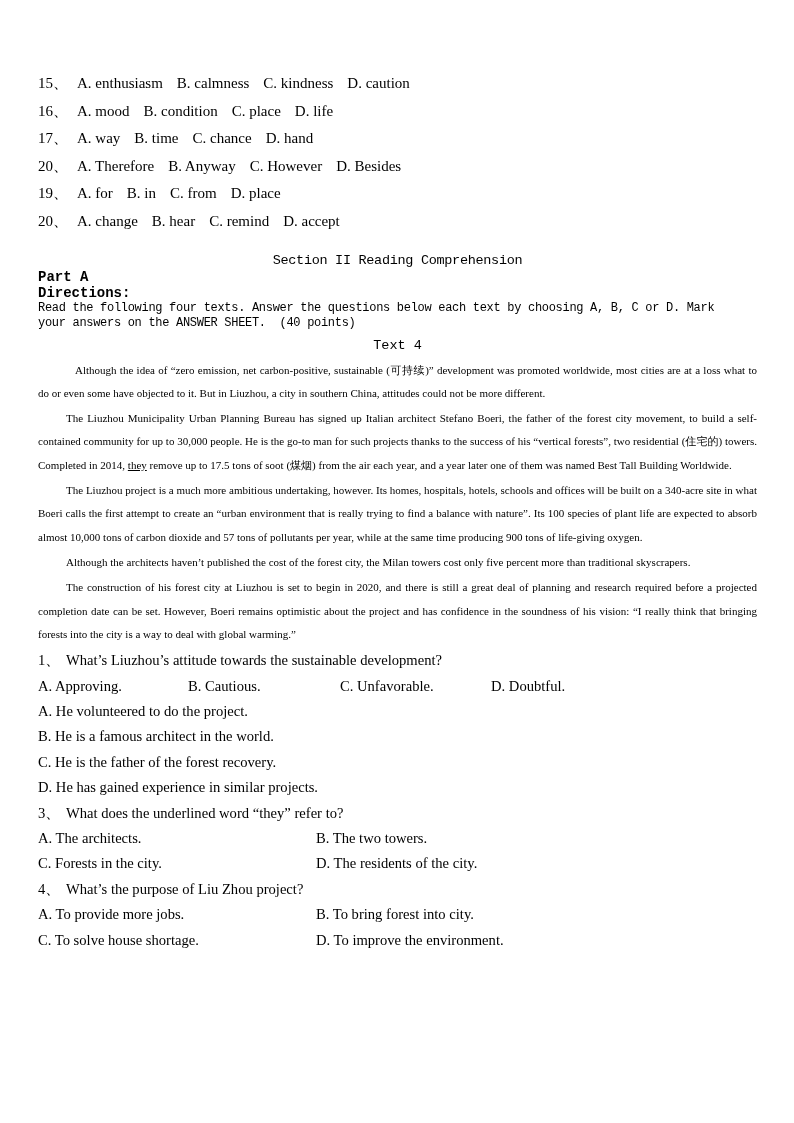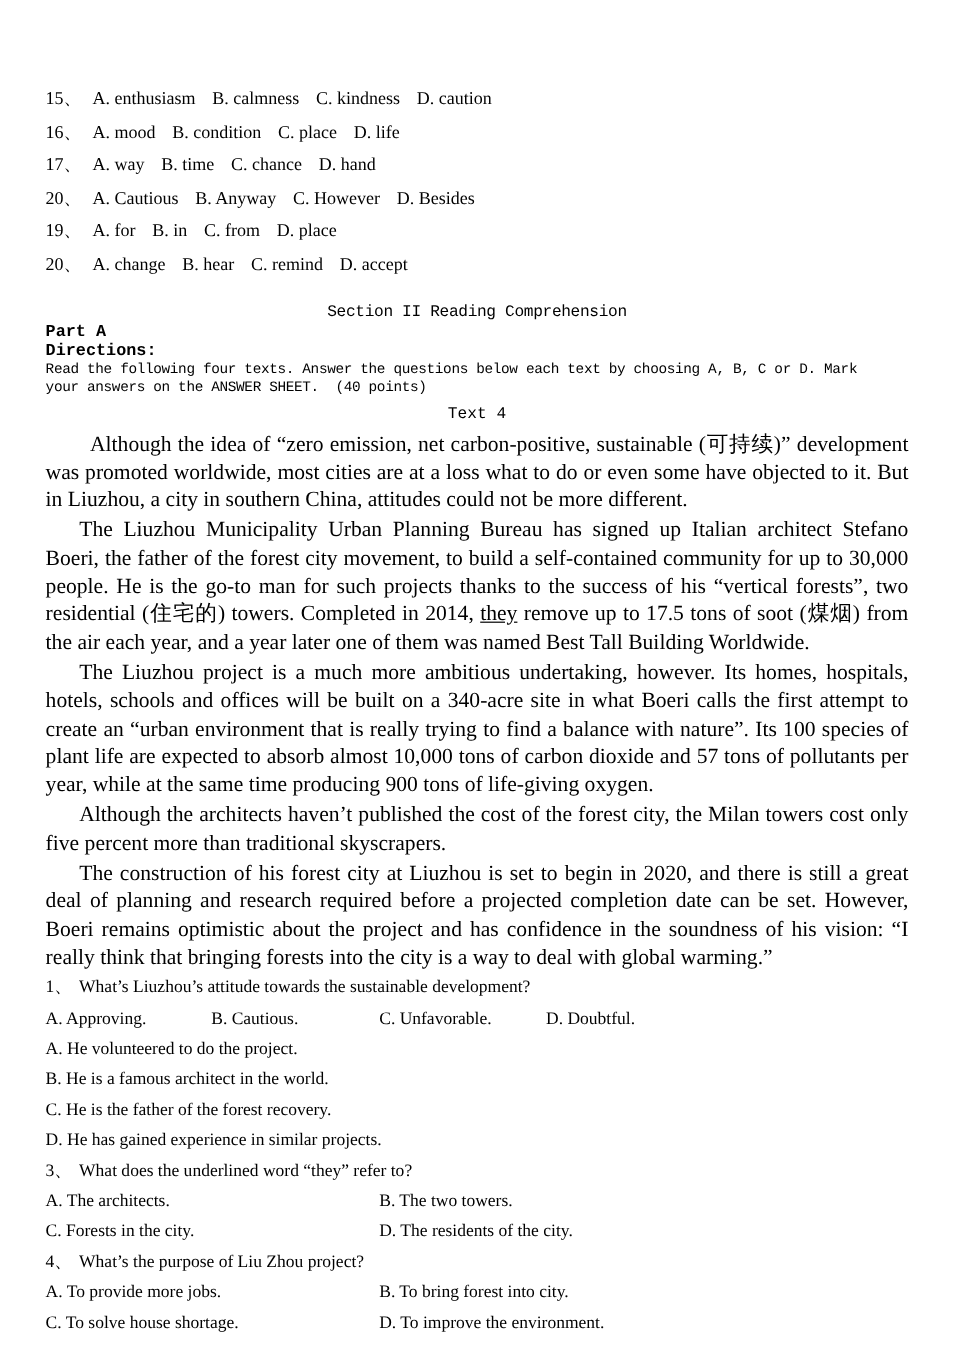--- a/index.html
+++ b/index.html
@@ -33,49 +33,49 @@
     white-space: pre;
   }
   .text-title {
     font-family: "Liberation Mono", monospace;
     font-size: 13.5px; line-height: 16px;
     text-align: center; margin: 6px 0 5px;
   }
 
   
   .para {
-    font-size: 18px; line-height: 23.3px;
+    font-size: 11px; line-height: 23.3px;
     text-align: justify; text-indent: 28px; margin-bottom: 2px;
   }
   .para.first-para { text-indent: 37px; }
   .uline { text-decoration: underline; }
 
   
   .questions { font-size: 14.6px; line-height: 25.4px; }
   .q-line .num { margin-right: 6px; }
-  .opt-row4 { display: grid; grid-template-columns: 138px 140px 139px auto; }
+  .opt-row4 { display: grid; grid-template-columns: 138px 140px 139px auto; gap: 12px; }
   .opt-grid2 { display: grid; grid-template-columns: 278px auto; }
 </style>
 </head>
 <body>
 
 <div class="page">
 
   <div>
     <div class="cloze-line">
       <span class="num">15、</span><span class="opt">A. enthusiasm</span><span class="opt">B. calmness</span><span class="opt">C. kindness</span><span class="opt">D. caution</span>
     </div>
     <div class="cloze-line">
       <span class="num">16、</span><span class="opt">A. mood</span><span class="opt">B. condition</span><span class="opt">C. place</span><span class="opt">D. life</span>
     </div>
     <div class="cloze-line">
       <span class="num">17、</span><span class="opt">A. way</span><span class="opt">B. time</span><span class="opt">C. chance</span><span class="opt">D. hand</span>
     </div>
     <div class="cloze-line">
-      <span class="num">20、</span><span class="opt">A. Cautious</span><span class="opt">B. Anyway</span><span class="opt">C. However</span><span class="opt">D. Besides</span>
+      <span class="num">20、</span><span class="opt">A. Therefore</span><span class="opt">B. Anyway</span><span class="opt">C. However</span><span class="opt">D. Besides</span>
     </div>
     <div class="cloze-line">
       <span class="num">19、</span><span class="opt">A. for</span><span class="opt">B. in</span><span class="opt">C. from</span><span class="opt">D. place</span>
     </div>
     <div class="cloze-line">
       <span class="num">20、</span><span class="opt">A. change</span><span class="opt">B. hear</span><span class="opt">C. remind</span><span class="opt">D. accept</span>
     </div>
   </div>
 
   <div class="sec-title">Section II Reading Comprehension</div>

